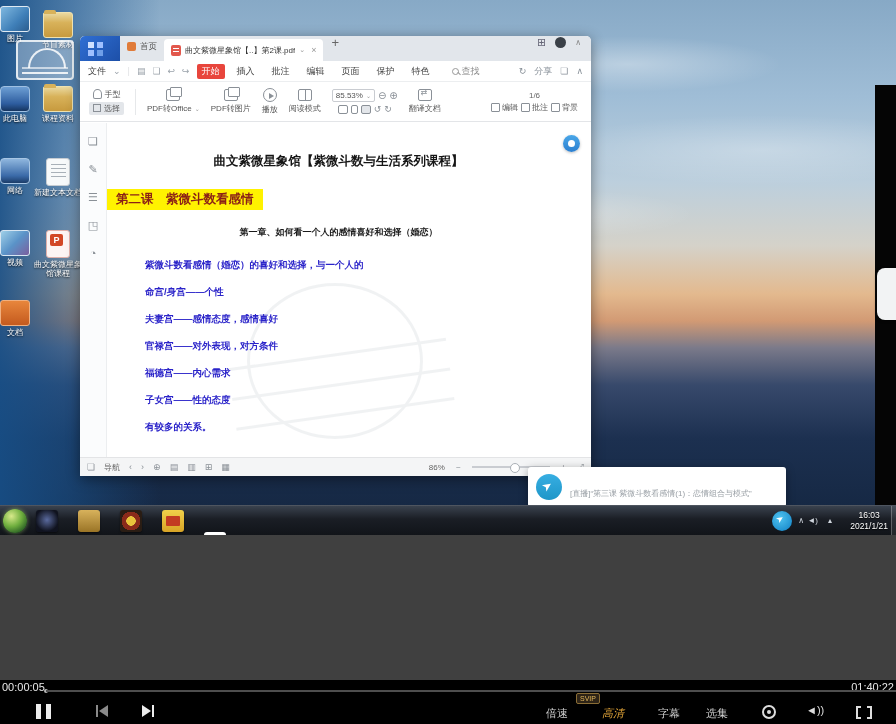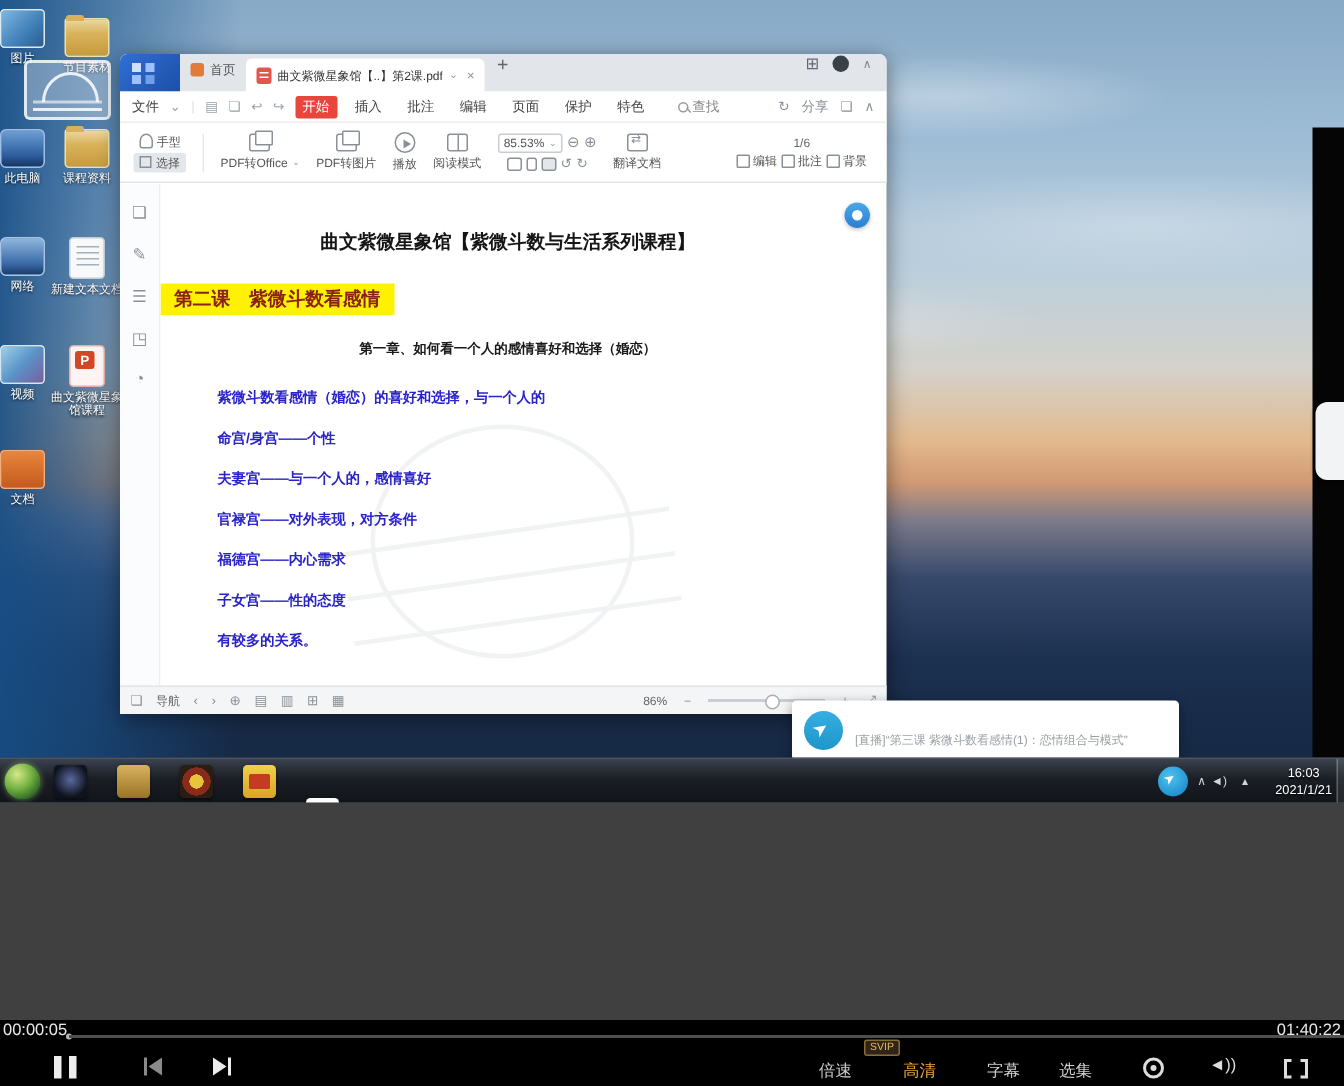--- a/index.html
+++ b/index.html
@@ -135,21 +135,21 @@
   .progress{position:absolute;left:46px;right:0;top:10px;height:2px;background:#4e4e4e;}
   .prog-dot{position:absolute;left:44px;top:9px;width:4px;height:4px;border-radius:50%;background:#b8b8b8;}
   .pausebtn{position:absolute;left:36px;top:24px;display:flex;gap:5px;}
   .pausebtn div{width:5px;height:15px;background:#ededed;}
   .skipbtn{position:absolute;top:25px;display:flex;align-items:center;gap:1px;}
   .tri-r{width:0;height:0;border-top:6px solid transparent;border-bottom:6px solid transparent;border-left:9px solid #ededed;}
   .tri-l{width:0;height:0;border-top:6px solid transparent;border-bottom:6px solid transparent;border-right:9px solid #8a8a8a;}
   .skipbar{width:2px;height:12px;background:#ededed;}
   .skipbar.dim{background:#8a8a8a;}
   .pctl{position:absolute;top:26px;font-size:11px;color:#cfcfcf;}
-  .pctl.q{color:#e8a93a;}
+  .pctl.q{color:#e8a93a;font-style:italic;}
   .vip-badge{position:absolute;left:576px;top:13px;font-size:7px;padding:1px 3px;background:#2e2417;border:1px solid #8a6d35;color:#e3b85c;border-radius:2px;}
   .rec{position:absolute;left:762px;top:25px;width:14px;height:14px;border:2px solid #ddd;border-radius:50%;}
   .rec::before{content:"";position:absolute;left:3px;top:3px;width:4px;height:4px;border-radius:50%;background:#ddd;}
   .vol{position:absolute;left:806px;top:24px;color:#ddd;font-size:11px;}
   .fs{position:absolute;left:856px;top:26px;width:16px;height:13px;}
   .fs::before{content:"";position:absolute;inset:0;border:2px solid #ddd;}
   .fs::after{content:"";position:absolute;left:5px;right:5px;top:-2px;bottom:-2px;background:#000;}
 </style>
 </head>
 <body>
@@ -331,21 +331,21 @@
 
       <div class="docarea">
         <div class="wm"></div>
         <div class="doc-title">曲文紫微星象馆【紫微斗数与生活系列课程】</div>
         <div class="doc-lesson-wrap">
           <span class="doc-lesson">第二课　紫微斗数看感情</span>
         </div>
         <div class="doc-chapter">第一章、如何看一个人的感情喜好和选择（婚恋）</div>
         <div class="doc-line" style="top:136px">紫微斗数看感情（婚恋）的喜好和选择，与一个人的</div>
         <div class="doc-line" style="top:163px">命宫/身宫——个性</div>
-        <div class="doc-line" style="top:190px">夫妻宫——与一个人的，感情喜好</div>
+        <div class="doc-line" style="top:190px">夫妻宫——感情态度，感情喜好</div>
         <div class="doc-line" style="top:217px">官禄宫——对外表现，对方条件</div>
         <div class="doc-line" style="top:244px">福德宫——内心需求</div>
         <div class="doc-line" style="top:271px">子女宫——性的态度</div>
         <div class="doc-line" style="top:298px">有较多的关系。</div>
         <div class="assist"></div>
       </div>
 
       <div class="pstatus">
         <span class="ps-glyph">❏</span>
         <span>导航</span>

